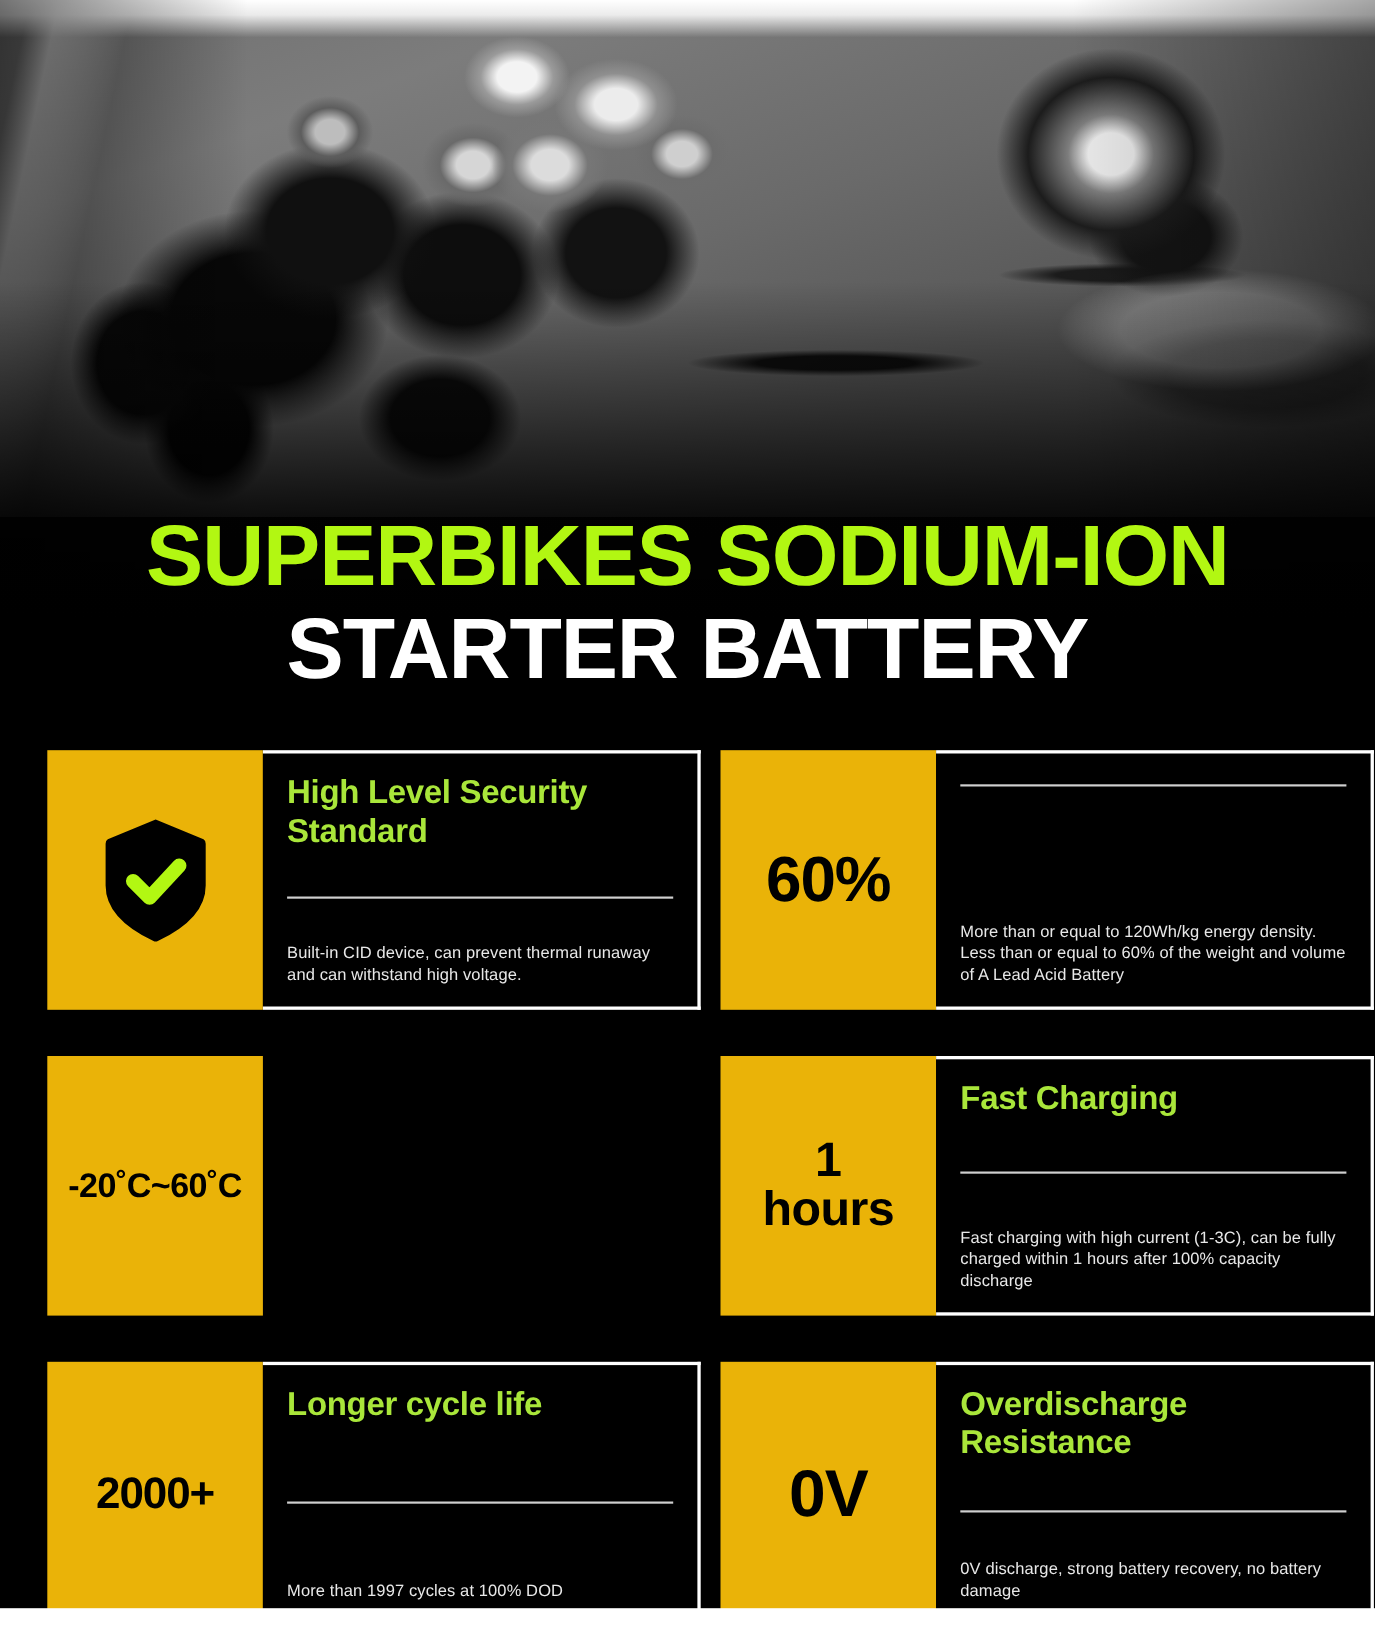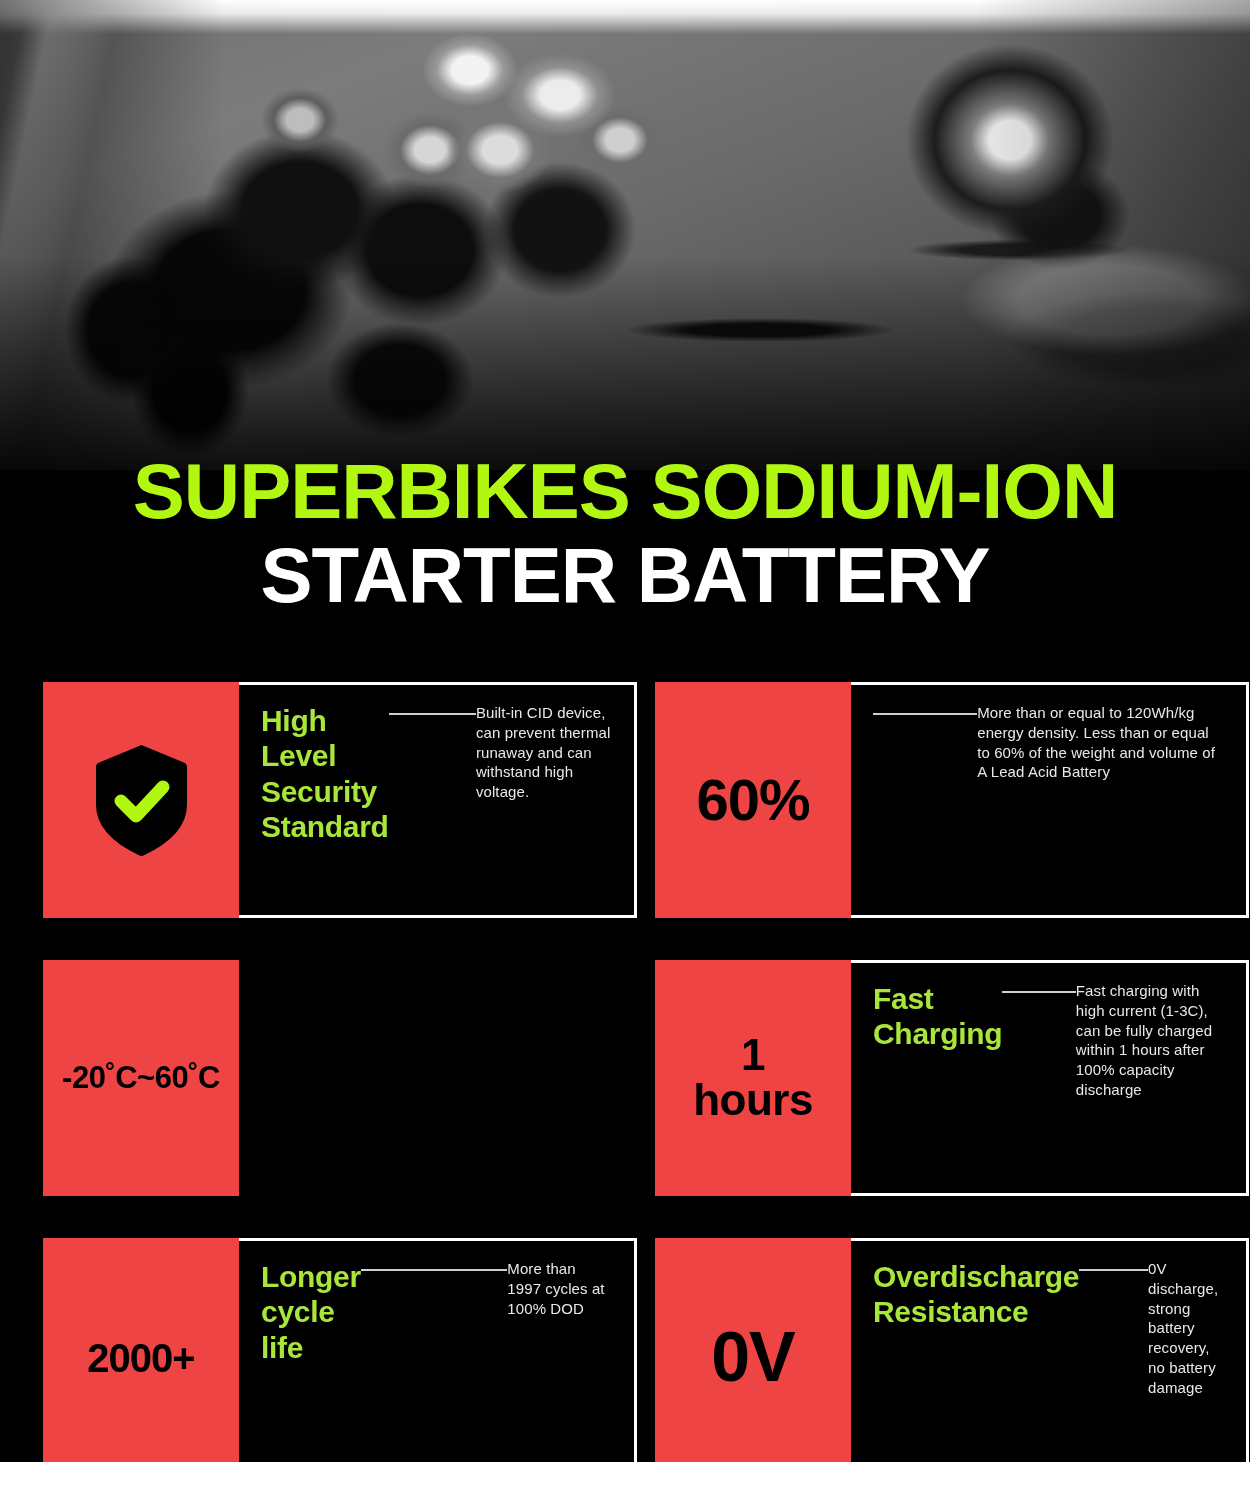--- a/index.html
+++ b/index.html
@@ -75,20 +75,21 @@
     position:absolute; left:0; top:452px; width:1250px;
     text-align:center;
   }
   .title-line1 {
     font-size:78px;
     font-weight:bold;
     letter-spacing:-1px;
     color:#b2f712;
     line-height:1.0;
     white-space:nowrap;
+    margin-top:14px;
   }
   .title-line2 {
     font-size:78px;
     font-weight:bold;
     letter-spacing:-1px;
     color:#ffffff;
     line-height:1.16;
     white-space:nowrap;
     text-align:center;
   }
@@ -106,52 +107,52 @@
 
   .card {
     display:flex;
     height:236px;
     background:#000;
   }
   .card.row3 { height:240px; }
 
   .card-badge {
     flex:0 0 196px;
-    background:#ef4444;
+    background:#eab308;
     display:flex;
     align-items:center;
     justify-content:center;
     color:#000;
     text-align:center;
   }
   .badge-text {
     font-weight:bold;
     line-height:1.02;
     color:#000;
   }
   .badge-60    { font-size:58px; letter-spacing:-1px; }
   .badge-temp  { font-size:31px; letter-spacing:-0.5px; }
   .badge-hours { font-size:44px; letter-spacing:-0.5px; }
   .badge-2000  { font-size:40px; letter-spacing:-1px; }
-  .badge-0v    { font-size:70px; letter-spacing:-1px; }
+  .badge-0v    { font-size:60px; letter-spacing:-1px; }
 
   .shield {
     width:95px; height:115px;
     display:block;
   }
 
   .card-body {
     flex:1 1 auto;
     background:#000;
     border-top:3px solid #ffffff;
     border-right:3px solid #ffffff;
     border-bottom:3px solid #ffffff;
     padding:18px 22px 18px 22px;
     display:flex;
-    flex-direction:row;
+    flex-direction:column;
     justify-content:space-between;
   }
   .card-title {
     color:#a9e63a;
     font-size:30px;
     font-weight:bold;
     line-height:1.18;
     letter-spacing:-0.3px;
   }
   .divider {

